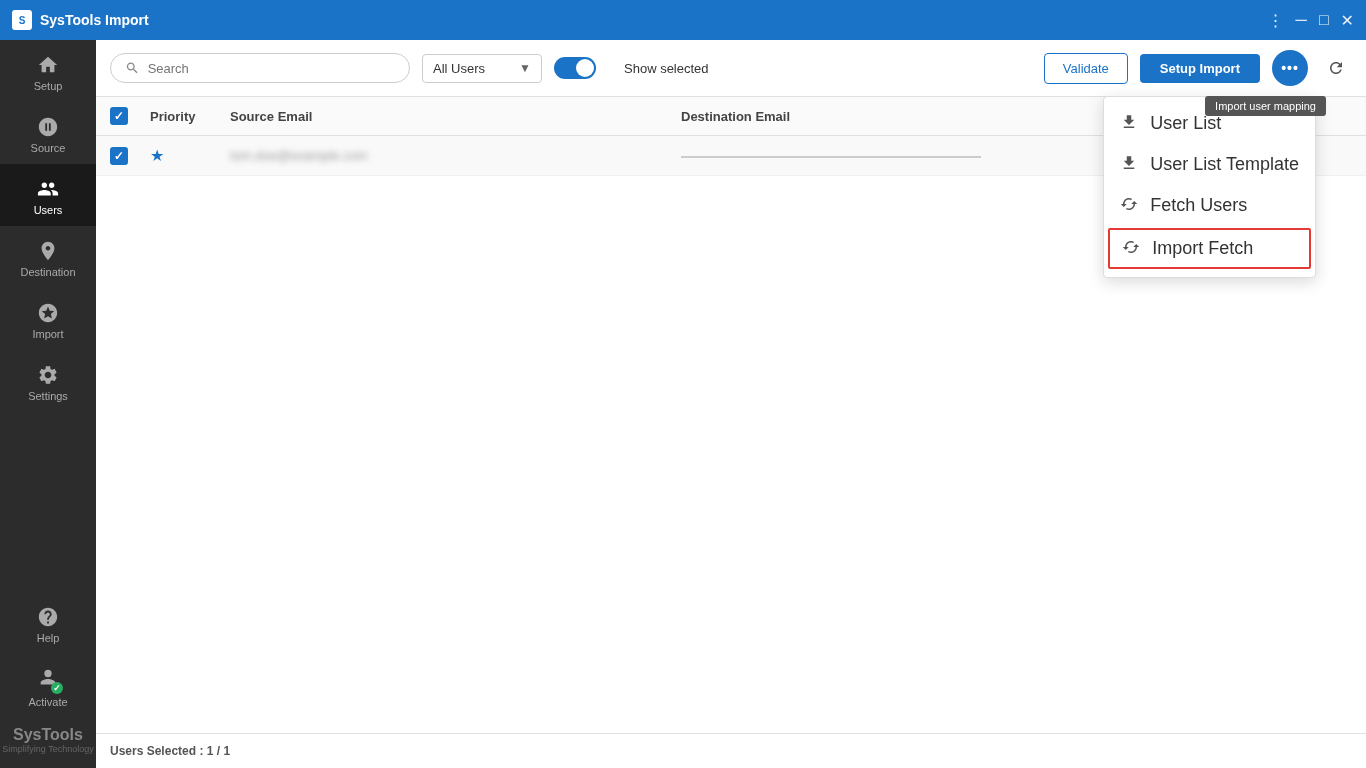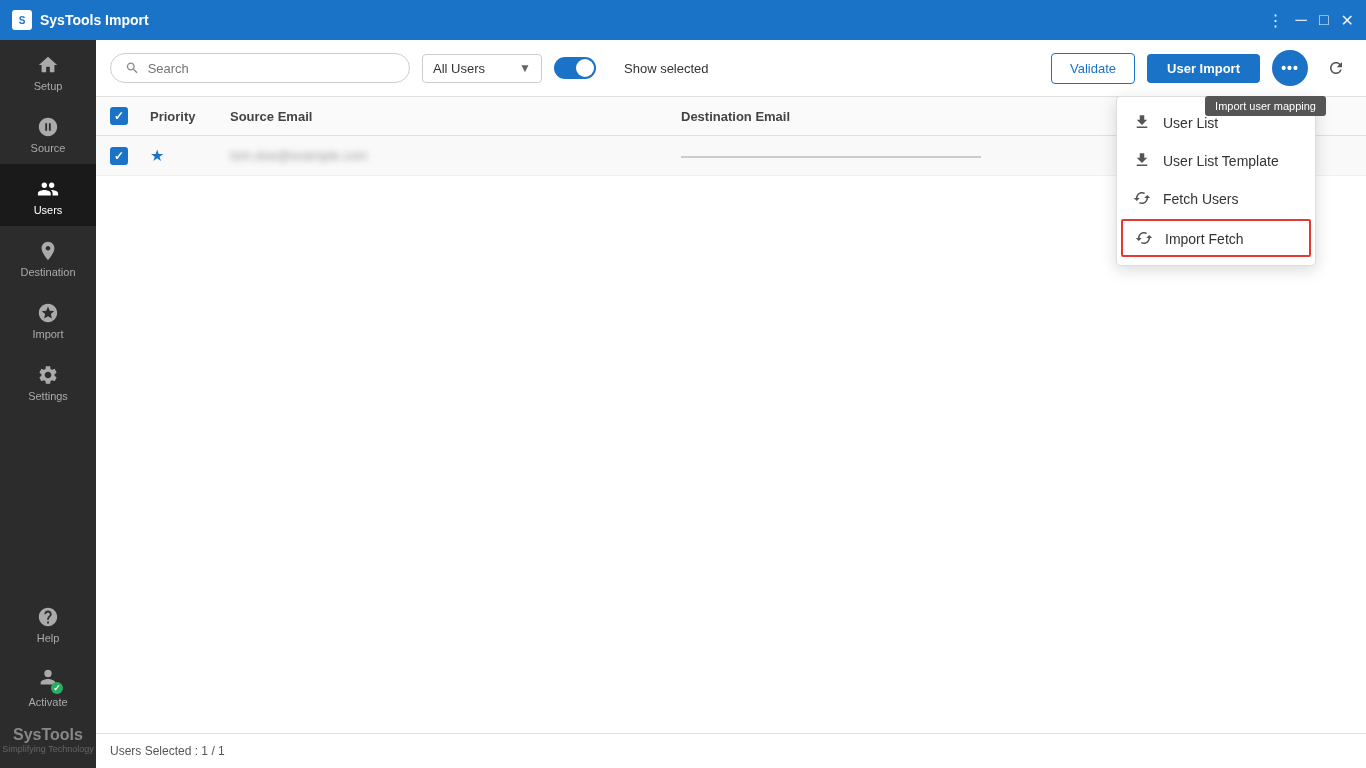--- a/index.html
+++ b/index.html
@@ -180,25 +180,25 @@
       background: white;
       border: 1px solid #ddd;
       border-radius: 4px;
       box-shadow: 0 4px 16px rgba(0,0,0,0.15);
       z-index: 100;
       min-width: 200px;
       padding: 6px 0;
     }
     .dropdown-menu-item {
       display: flex;
-      align-items: flex-end;
+      align-items: flex-start;
       padding: 10px 16px;
       gap: 12px;
       cursor: pointer;
-      font-size: 14px;
+      font-size: 18px;
       color: #333;
     }
     .dropdown-menu-item.highlighted {
       border: 2px solid #e53935;
       margin: 2px 4px;
       border-radius: 2px;
       padding: 8px 12px;
     }
     .dropdown-menu-item svg { width: 18px; height: 18px; fill: #555; flex-shrink: 0; }
 
@@ -338,21 +338,21 @@
 
       <div class="toggle-container">
         <div class="toggle-switch"></div>
         <span class="toggle-label">Show selected</span>
       </div>
 
       <div class="spacer"></div>
 
       <button class="btn-validate">Validate</button>
 
-      <button class="btn-start-import">User Import</button>
+      <button class="btn-start-import">Setup Import</button>
 
       <button class="btn-more">
         <span style="font-size:14px; letter-spacing:1px;">•••</span>
       </button>
 
       <button class="btn-refresh">
         <svg width="18" height="18" viewBox="0 0 24 24" fill="#555">
           <path d="M17.65 6.35C16.2 4.9 14.21 4 12 4c-4.42 0-7.99 3.58-7.99 8s3.57 8 7.99 8c3.73 0 6.84-2.55 7.73-6h-2.08c-.82 2.33-3.04 4-5.65 4-3.31 0-6-2.69-6-6s2.69-6 6-6c1.66 0 3.14.69 4.22 1.78L13 11h7V4l-2.35 2.35z"></path>
         </svg>
       </button>
@@ -414,17 +414,17 @@
       </div>
       <div class="col-source">
         <span class="email-text" style="filter: blur(3px);">tom.doe@example.com</span>
       </div>
       <div class="col-dest">
         <div class="dest-line"></div>
       </div>
       <div class="col-perm"></div>
     </div>
 
-    <div class="status-bar" style="margin-top: auto;">
+    <div class="status-bar" style="margin-top: auto; font-weight: bold;">
       <span>Users Selected : 1 / 1</span>
     </div>
   </div>
 </div>
 
 </body></html>

